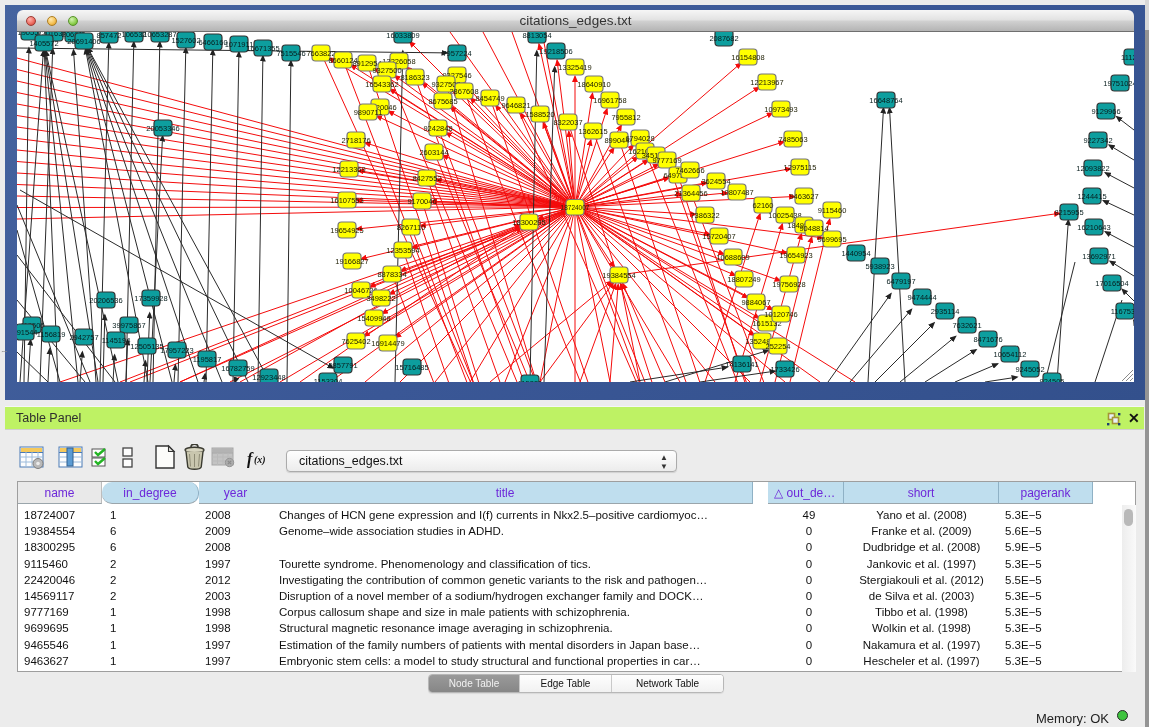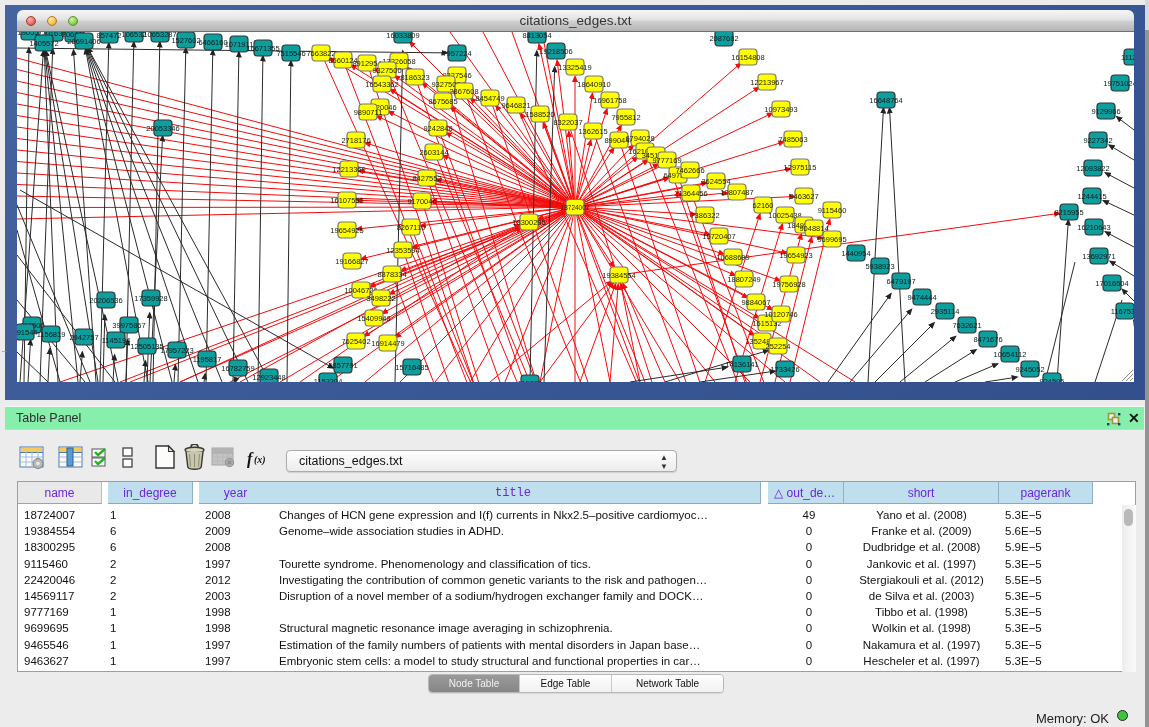--- a/index.html
+++ b/index.html
@@ -12,41 +12,41 @@
 .tl { position:absolute; top:5.5px; width:10px; height:10px; border-radius:50%; }
 #tl-r { left:9px; background:radial-gradient(circle at 35% 30%, #ffb3ad, #ec6a5e 60%, #b13b31); border:1px solid #9e3a33;}
 #tl-y { left:30px; background:radial-gradient(circle at 35% 30%, #ffe9b0, #f5bf4f 60%, #c98b23); border:1px solid #ad7d21;}
 #tl-g { left:51px; background:radial-gradient(circle at 35% 30%, #d2f2b2, #8ccf4c 60%, #5da028); border:1px solid #57922a;}
 #canvas { position:absolute; left:17px; top:32px; width:1117px; height:350px; background:#fff; overflow:hidden; }
 #graph { position:absolute; left:0; top:0; }
 #rightstrip-top { position:absolute; left:1145px; top:0; width:4px; height:30px; background:#d7d7d7; }
 #rightstrip { position:absolute; left:1145px; top:30px; width:4px; height:697px; background:#949494; }
 #leftmark { position:absolute; left:1px; top:347px; color:#8a8a8a; font-size:8px; }
 
-#tp-head { position:absolute; left:5px; top:406px; width:1139px; height:24px; background:#86efac;
+#tp-head { position:absolute; left:5px; top:406px; width:1139px; height:24px; background:#bef264;
   border-top:1px solid #f6f6f6; border-bottom:1px solid #d0d0d0; }
 #tp-head .t { position:absolute; left:11px; top:4px; font-size:12.5px; color:#2e2e2e; }
 #floatico { position:absolute; left:1101px; top:4px; width:16px; height:16px; }
 #closeico { position:absolute; left:1123px; top:3px; font-size:14px; font-weight:bold; color:#111; }
 
 #toolbar { position:absolute; left:0; top:430px; width:1145px; height:52px; }
 .dd { position:absolute; left:286px; top:20px; width:391px; height:22px; background:linear-gradient(#fefefe,#ececec);
   border:1px solid #ababab; border-radius:4px; box-shadow:0 1px 1px rgba(0,0,0,0.12); }
 .dd .txt { position:absolute; left:12px; top:3px; font-size:12.5px; color:#111; }
 .dd .ar { position:absolute; right:8px; top:2px; font-size:8px; color:#333; line-height:9px; text-align:center; }
 
 #tablewrap { position:absolute; left:17px; top:481px; width:1119px; height:191px; background:#fff;
   border:1px solid #9e9e9e; }
 #thead { position:absolute; left:0; top:0; width:1117px; height:22px; font-size:12px; color:#6d28d9; }
 #thead div { position:absolute; top:0; height:22px; line-height:22px; text-align:center;
   background:#bfdeee; border-right:1px solid #8fb1c5; border-bottom:1px solid #9aa5ab; }
 #thead .h0 { left:0; width:84px; background:#e9e9e9; border-right:1px solid #bdbdbd; }
-#thead .h1 { left:90px; width:85px; }
+#thead .h1 { left:84px; width:97px;border-radius:10px; }
 #thead .h2 { left:181px; width:74px; }
-#thead .h3 { left:248px; width:495px;font-family:Liberation Mono, monospace; }
+#thead .h3 { left:240px; width:495px; }
 #thead .h4 { left:750px; width:76px; text-align:left; padding-left:6px; }
 #thead .h5 { left:826px; width:155px; }
 #thead .h6 { left:981px; width:94px; }
 #tbody { position:absolute; left:0; top:25px; width:1117px; font-size:11.5px; color:#111; }
 .tr { position:relative; height:16.2px; line-height:16.2px; white-space:nowrap; }
 .tr div { position:absolute; top:0; height:16.2px; overflow:hidden; }
 .c0 { left:6px; width:78px; }
 .c1 { left:92px; width:88px; }
 .c2 { left:187px; width:68px; }
 .c3 { left:261px; width:488px; }
@@ -735,20 +735,21 @@
         <div class="c2">2003</div>
         <div class="c3">Disruption of a novel member of a sodium/hydrogen exchanger family and DOCK…</div>
         <div class="c4">0</div>
         <div class="c5">de Silva et al. (2003)</div>
         <div class="c6">5.3E−5</div>
       </div>
 <div class="tr">
         <div class="c0">9777169</div>
         <div class="c1">1</div>
         <div class="c2">1998</div>
+        <div class="c3">Corpus callosum shape and size in male patients with schizophrenia.</div>
         <div class="c4">0</div>
         <div class="c5">Tibbo et al. (1998)</div>
         <div class="c6">5.3E−5</div>
       </div>
 <div class="tr">
         <div class="c0">9699695</div>
         <div class="c1">1</div>
         <div class="c2">1998</div>
         <div class="c3">Structural magnetic resonance image averaging in schizophrenia.</div>
         <div class="c4">0</div>

